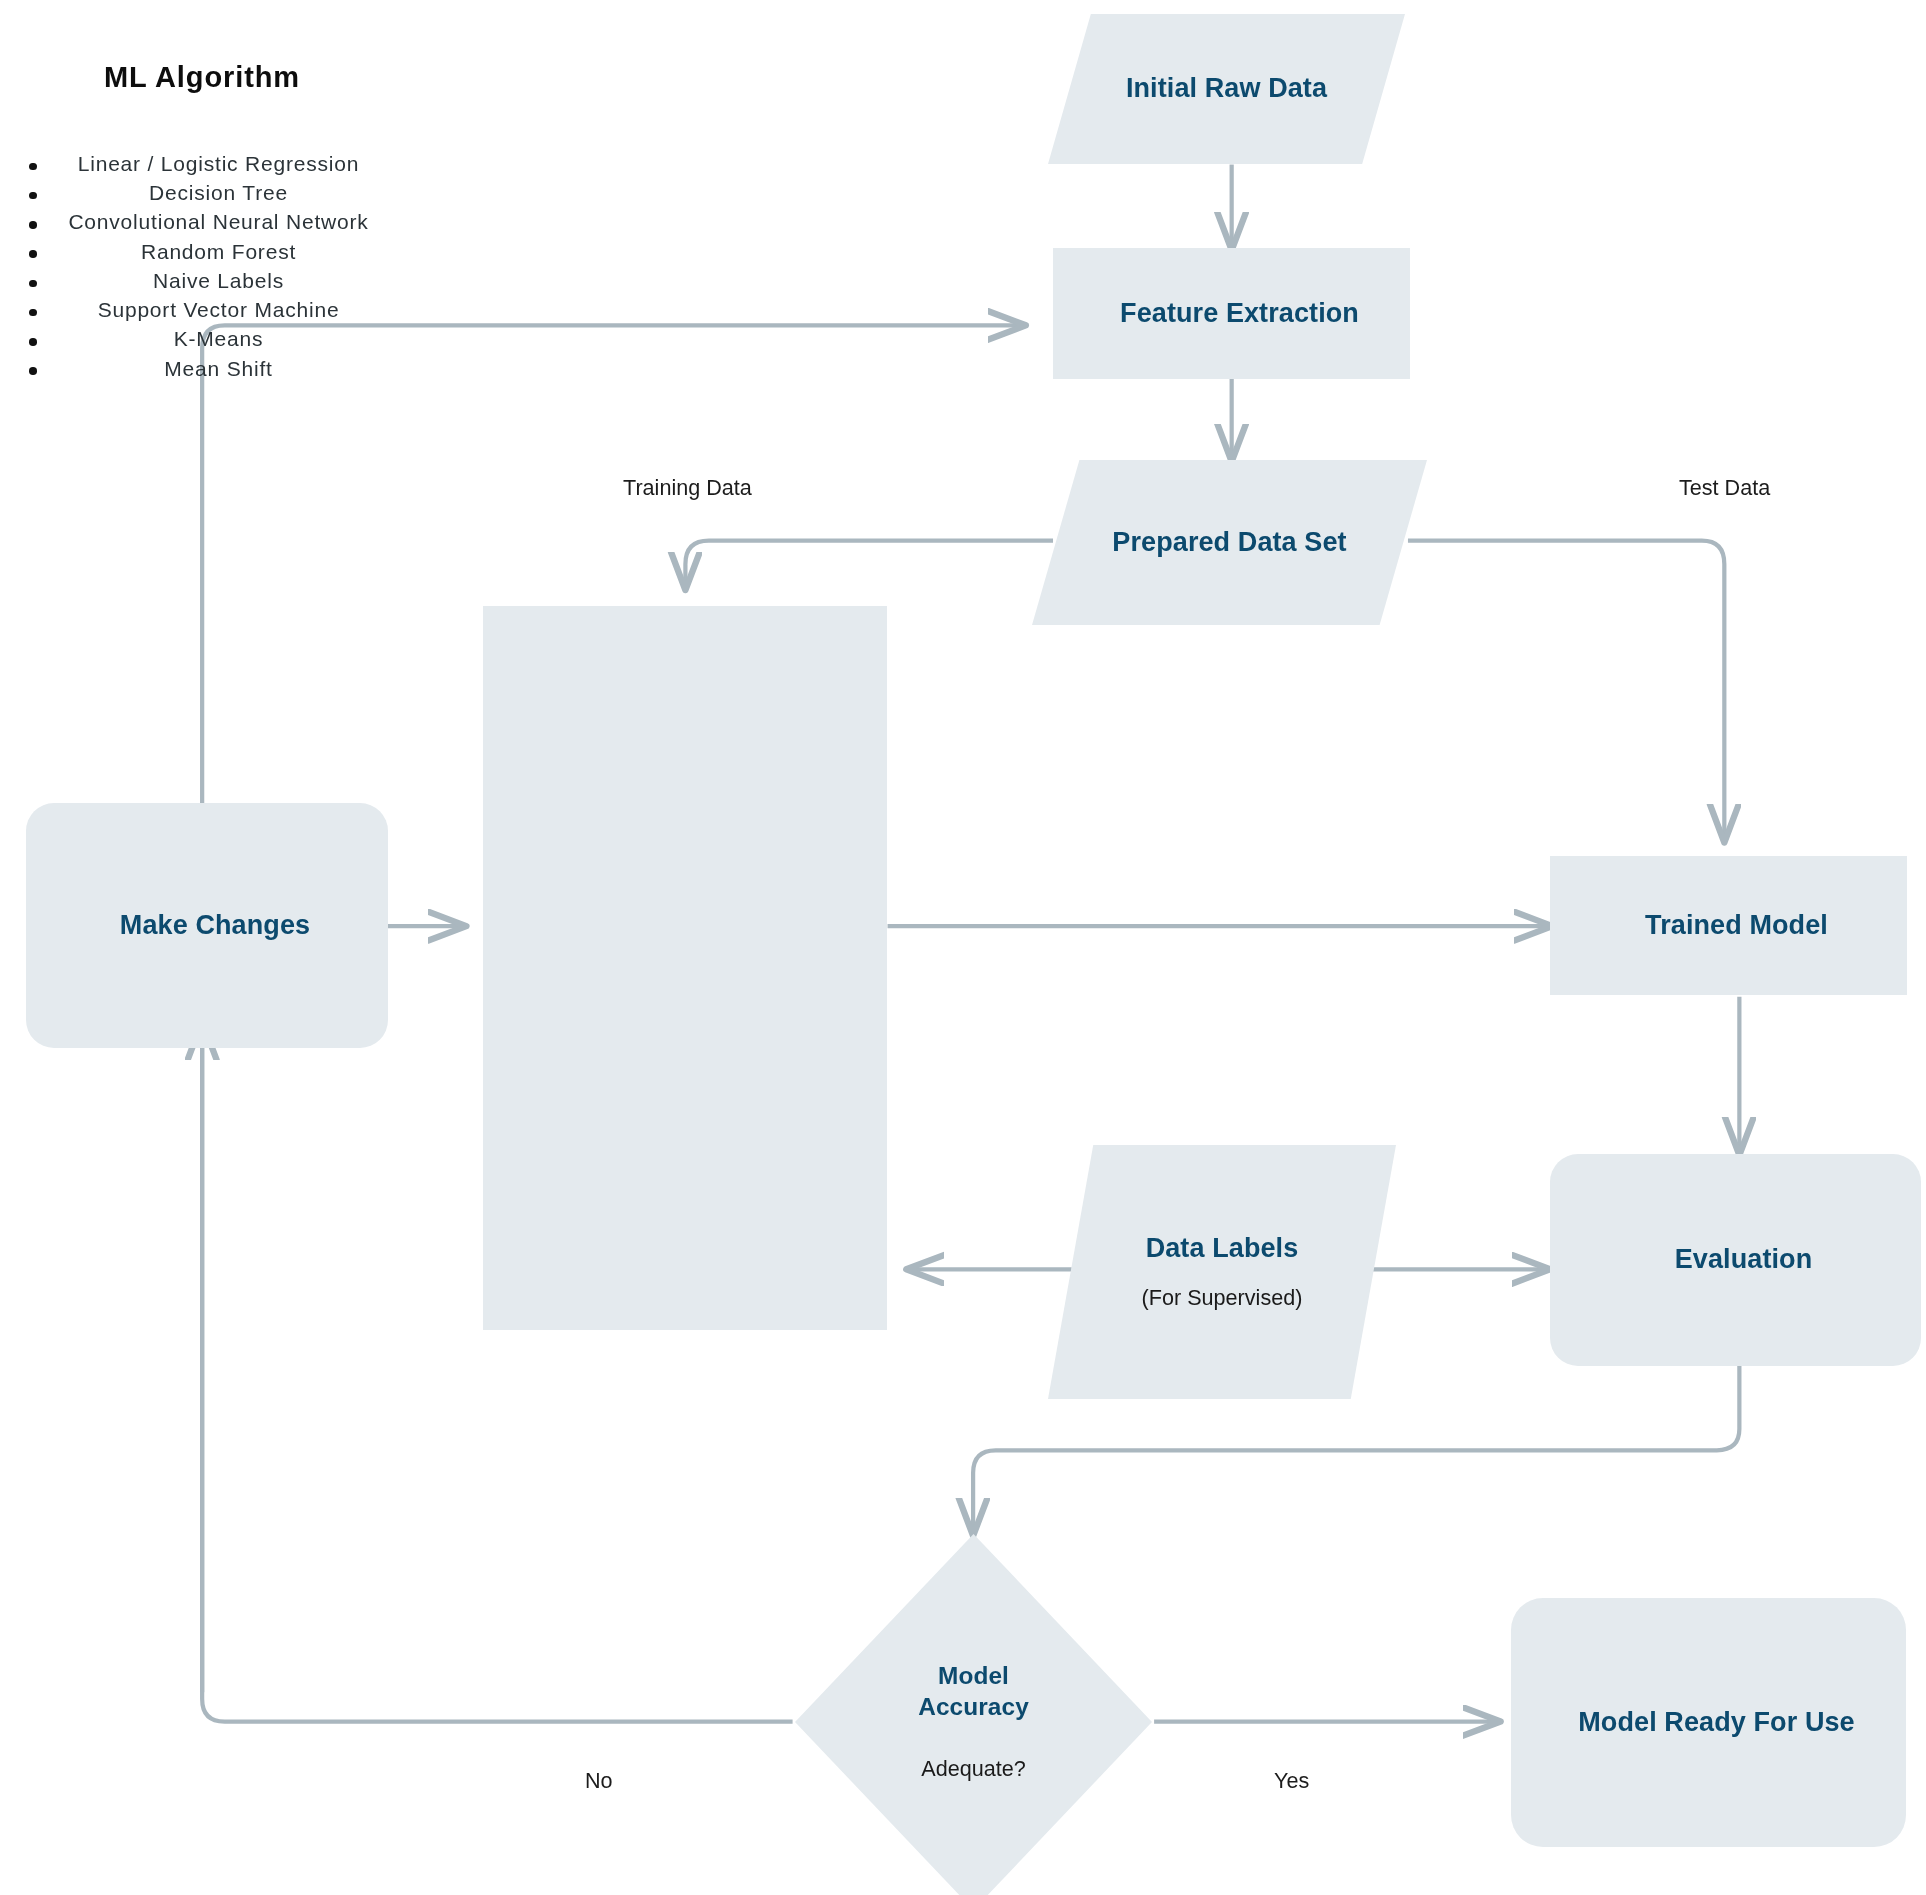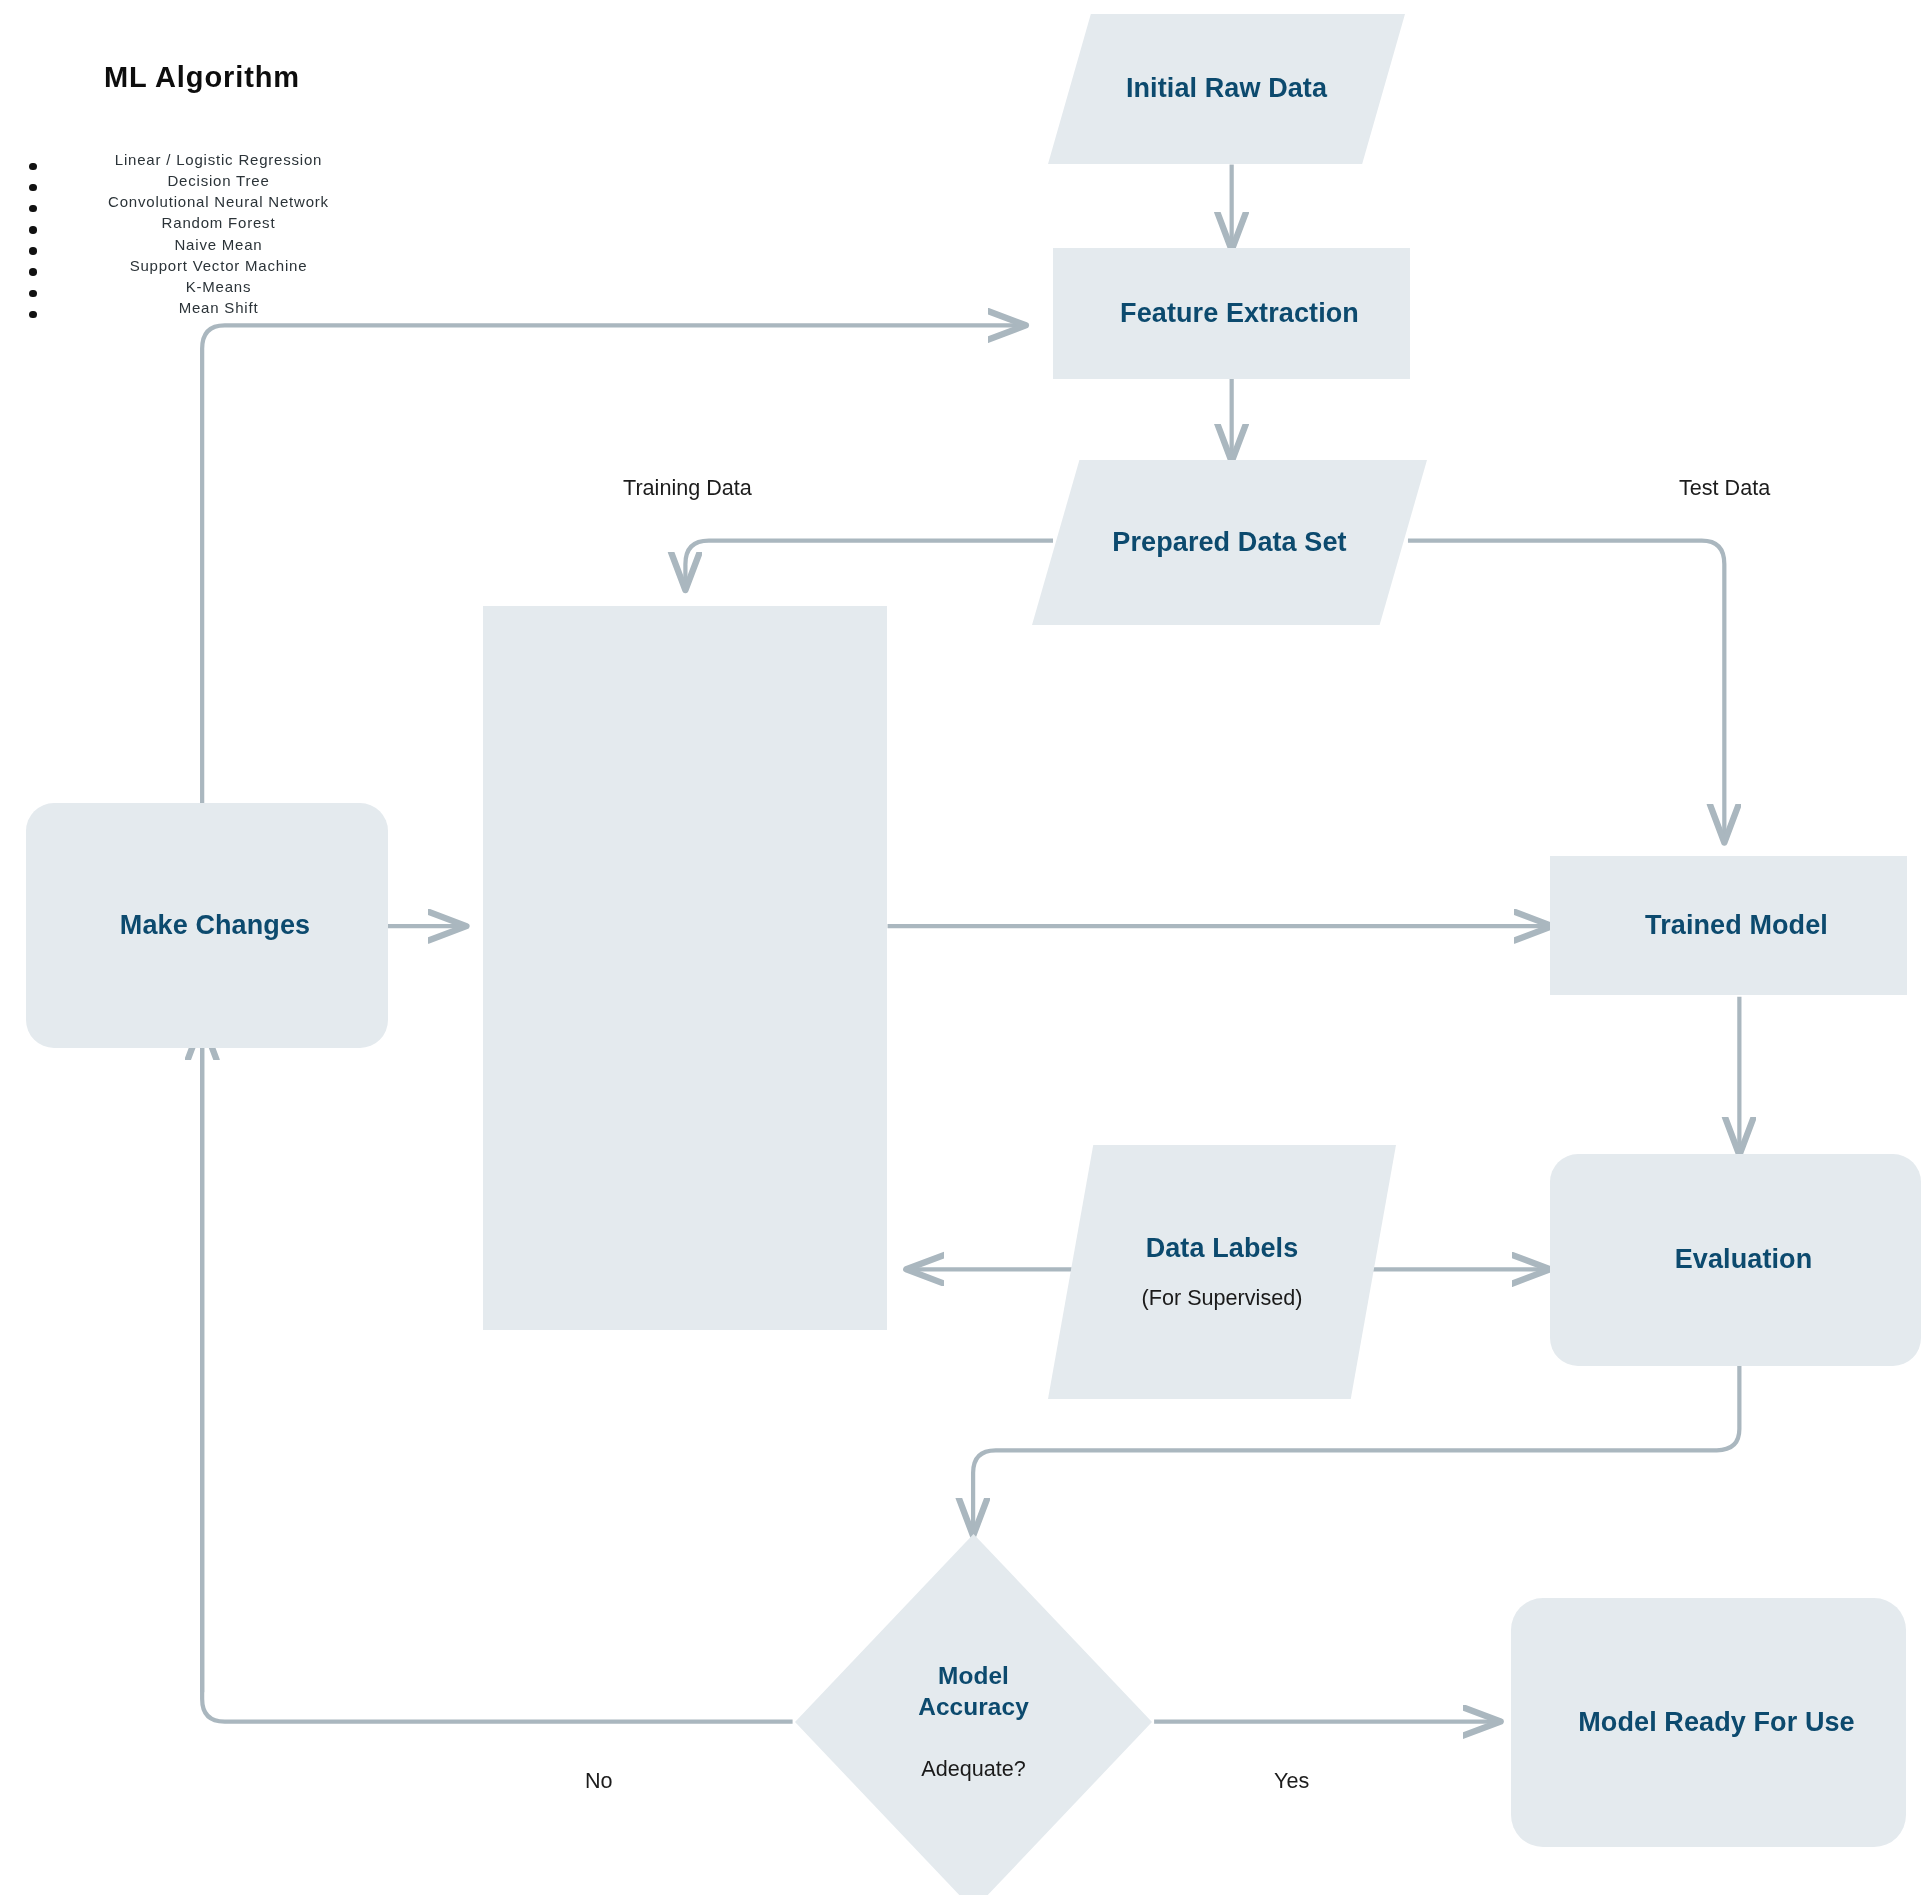--- a/index.html
+++ b/index.html
@@ -98,21 +98,21 @@
     position: absolute;
     left: 0;
     top: 150px;
     width: 404px;
     margin: 0;
     padding: 0;
     list-style: none;
   }
   #ml-list li {
     position: relative;
-    font-size: 15px;
+    font-size: 21px;
     line-height: 1.35;
     color: #2b3338;
     text-align: center;
     padding: 0 19px 0 52px;
     margin-bottom: 0.9px;
     letter-spacing: 0.8px;
     font-weight: 400;
   }
   #ml-list li::before {
     content: "";
@@ -191,21 +191,21 @@
     <span class="node-title">Prepared Data Set</span>
   </div>
 
   <div id="ml-panel"></div>
   <div id="ml-heading">ML Algorithm</div>
   <ul id="ml-list">
     <li>Linear / Logistic Regression</li>
     <li>Decision Tree</li>
     <li>Convolutional Neural Network</li>
     <li>Random Forest</li>
-    <li>Naive Mean</li>
+    <li>Naive Labels</li>
     <li>Support Vector Machine</li>
     <li>K-Means</li>
     <li>Mean Shift</li>
   </ul>
 
   <div class="node fill" style="left:1550px; top:856px; width:357px; height:139px;">
     <span class="node-title">Trained Model</span>
   </div>
 
   <div class="node fill rounded-sm" style="left:26px; top:803px; width:362px; height:245px;">

